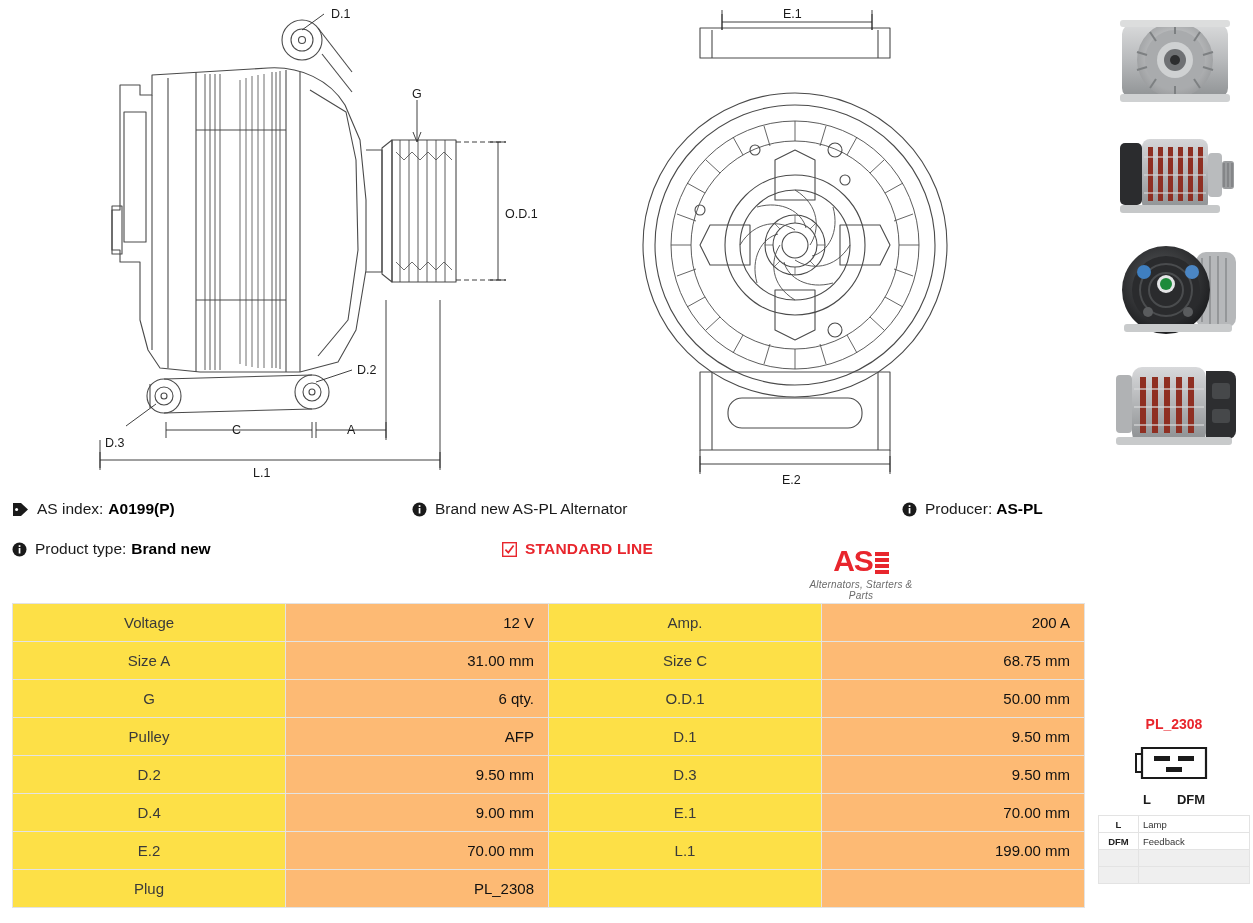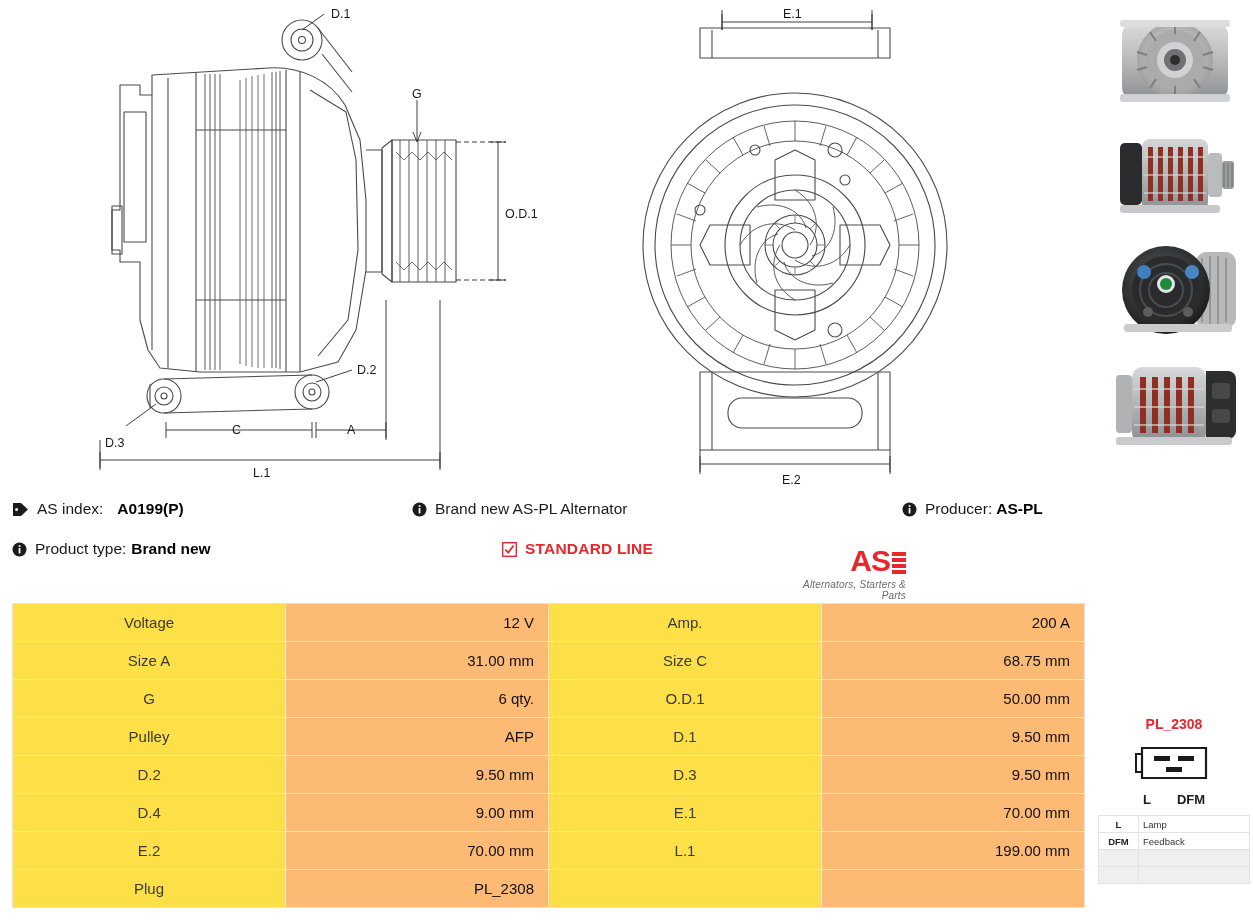--- a/index.html
+++ b/index.html
@@ -34,21 +34,21 @@
   }
   .tag-icon svg, .info-icon svg, .check-icon svg { display: block; }
   .label-plain { color: #1a1a1a; }
   .label-bold { font-weight: bold; color: #000; }
   .std-line {
     color: #e8262d; font-weight: bold; font-size: 15.5px; letter-spacing: .2px;
   }
 
   
   .as-logo {
-    position: absolute; right: 165px; top: 546px; width: 120px; text-align: right;
+    position: absolute; right: 150px; top: 546px; width: 120px; text-align: center;
   }
   .as-logo .mark {
     font-size: 30px; font-weight: bold; color: #e8262d; letter-spacing: -1px;
     line-height: 1; display: inline-block; position: relative;
   }
   .as-logo .bars {
     display: inline-block; width: 14px; height: 22px; vertical-align: -3px;
     margin-left: 2px; position: relative;
   }
   .as-logo .bars i {
@@ -342,21 +342,21 @@
   <div class="info-block">
     <div class="info-row">
       <div class="info-cell c1">
         <span class="ico tag-icon">
           <svg width="17" height="15" viewBox="0 0 17 15">
             <path d="M1 1 L9 1 L16 7.5 L9 14 L1 14 Z" fill="#1a1a1a"></path>
             <circle cx="4.6" cy="7.5" r="1.5" fill="#fff"></circle>
           </svg>
         </span>
         <span class="label-plain">AS index:</span>
-        <span class="label-bold" style="margin-left:14px">A0199(P)</span>
+        <span class="label-bold" style="margin-left:5px">A0199(P)</span>
       </div>
       <div class="info-cell c2">
         <span class="ico info-icon">
           <svg width="15" height="15" viewBox="0 0 15 15">
             <circle cx="7.5" cy="7.5" r="7" fill="#1a1a1a"></circle>
             <rect x="6.7" y="6" width="1.7" height="5.5" fill="#fff"></rect>
             <rect x="6.7" y="3.2" width="1.7" height="1.8" fill="#fff"></rect>
           </svg>
         </span>
         <span class="label-plain">Brand new AS-PL Alternator</span>

